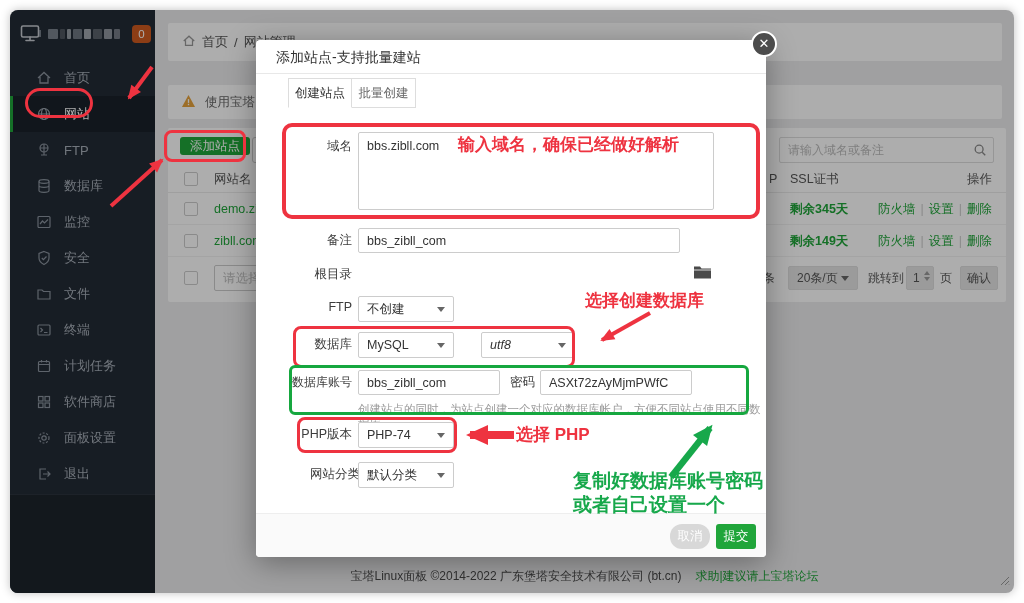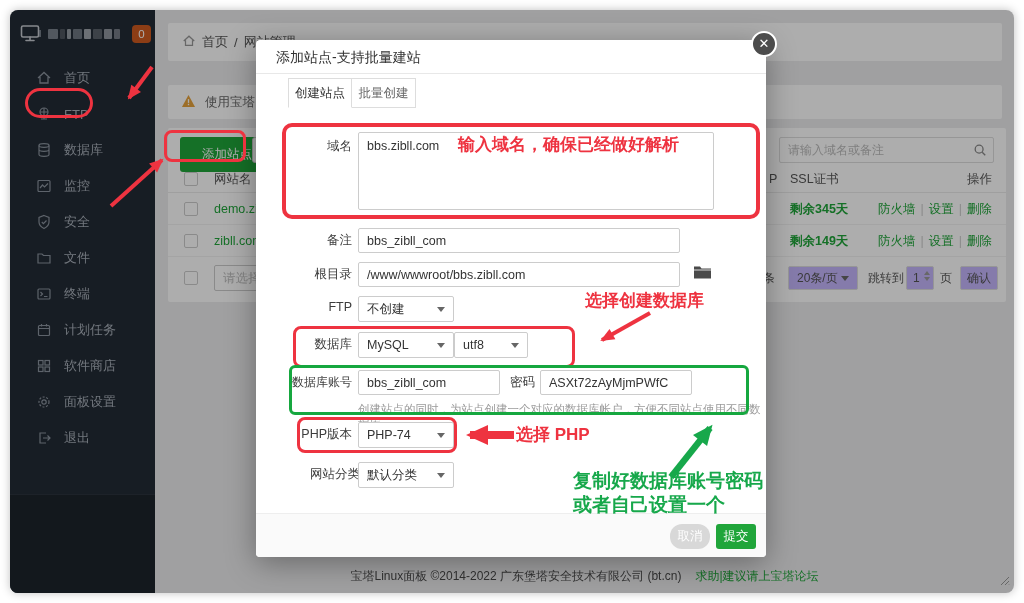--- a/index.html
+++ b/index.html
@@ -21,39 +21,39 @@
   .nitem.active{background:#1a212a;color:#fff;}
   .nitem.active:before{content:"";position:absolute;left:0;top:0;bottom:0;width:3px;background:#20a53a;}
   .side-bottom{position:absolute;left:0;right:0;bottom:0;top:484px;background:#1d242c;border-top:1px solid #2b333d;}
   
   .main{position:absolute;left:145px;top:0;right:0;bottom:0;background:#ececee;}
   .card{position:absolute;background:#fff;border-radius:2px;}
   .crumb{left:13px;top:13px;right:12px;height:38px;display:flex;align-items:center;padding-left:14px;gap:6px;font-size:13px;color:#555;}
   .crumb a{color:#555;text-decoration:none;}
   .alert{left:13px;top:75px;right:12px;height:34px;display:flex;align-items:center;gap:9px;padding-left:13px;font-size:12.5px;color:#666;}
   .tablecard{left:13px;top:118px;right:8px;height:174px;}
-  .btn-green{background:#20a53a;color:#fff;border:none;border-radius:3px;font-size:12.5px;height:35px;padding:0 22px;cursor:pointer;}
+  .btn-green{background:#20a53a;color:#fff;border:none;border-radius:3px;font-size:12.5px;height:18px;padding:0 10px;cursor:pointer;}
   .btn-plain{background:#fff;color:#555;border:1px solid #ccc;border-radius:3px;font-size:12.5px;height:26px;cursor:pointer;}
   .search-wrap{position:absolute;right:12px;top:9px;width:215px;height:26px;}
   .search-wrap input{width:100%;height:100%;border:1px solid #ddd;border-radius:2px;padding:0 28px 0 8px;font-size:12px;color:#555;outline:none;}
   .search-wrap input::placeholder{color:#bbb;}
   .search-ic{position:absolute;right:7px;top:6px;}
   .thead{position:absolute;left:0;right:0;top:37px;height:28px;border-bottom:1px solid #ebebeb;font-size:12.5px;color:#555;line-height:28px;}
   .trow{position:absolute;left:0;right:0;height:32px;border-bottom:1px solid #f2f2f2;font-size:12.5px;line-height:32px;color:#555;}
   .cb{position:absolute;left:16px;width:14px;height:14px;border:1px solid #ccc;border-radius:2px;background:#fff;}
   .thead .cb,.trow .cb{top:50%;margin-top:-7px;}
   .glink{color:#20a53a;text-decoration:none;cursor:pointer;}
   .sort{display:inline-block;width:0;height:0;border-left:4px solid transparent;border-right:4px solid transparent;border-bottom:5px solid #999;margin-left:5px;}
   .acts{position:absolute;right:14px;}
   .acts span.sep{color:#ccc;margin:0 5px;}
   .sslday{position:absolute;left:622px;color:#20a53a;font-weight:bold;}
   .fake-sel{position:absolute;height:26px;border:1px solid #ccc;border-radius:2px;background:#fff;font-size:12.5px;color:#333;line-height:24px;padding:0 22px 0 8px;cursor:pointer;}
   .caret{position:absolute;right:8px;top:10px;width:0;height:0;border-left:4px solid transparent;border-right:4px solid transparent;border-top:5px solid #666;}
   .pg-txt{position:absolute;top:136px;line-height:28px;font-size:12px;color:#555;}
-  .pg-box{position:absolute;top:138px;height:24px;border:1px solid #ddd;border-radius:2px;background:#c4b5fd;font-size:12px;color:#555;line-height:22px;}
+  .pg-box{position:absolute;top:138px;height:24px;border:1px solid #ddd;border-radius:2px;background:#e5e5e5;font-size:12px;color:#555;line-height:22px;}
   .spin{position:absolute;right:3px;top:4px;display:flex;flex-direction:column;gap:2px;}
   .spin b{width:0;height:0;border-left:3.5px solid transparent;border-right:3.5px solid transparent;display:block;}
   .spin .up{border-bottom:4px solid #999;}
   .spin .dn{border-top:4px solid #999;}
   .pfooter{position:absolute;left:0;right:0;bottom:0;height:34px;display:flex;align-items:center;justify-content:center;gap:14px;font-size:12px;color:#4a4a4a;}
   .pfooter a{color:#20a53a;text-decoration:none;}
   .grip{position:absolute;right:4px;bottom:4px;}
   
   .overlay{position:absolute;inset:0;background:rgba(0,0,0,.32);z-index:20;}
   .modal{position:absolute;left:246px;top:30px;width:510px;height:517px;background:#fff;border-radius:4px;z-index:30;box-shadow:0 6px 30px rgba(0,0,0,.35);}
@@ -106,20 +106,30 @@
     </div>
     <nav class="nav">
       <div class="nitem">
         <span class="nicon">
               <svg width="16" height="16" viewBox="0 0 16 16" fill="none" stroke="#8a939e" stroke-width="1.3">
                 <path d="M2 8 8 2.5 14 8M4 7v6h8V7"></path>
               </svg>
             </span>
         <span>首页</span>
       </div>
+      <div class="nitem active">
+        <span class="nicon">
+              <svg width="16" height="16" viewBox="0 0 16 16" fill="none" stroke="#9aa3ad" stroke-width="1.2">
+                <circle cx="8" cy="8" r="5.5"></circle>
+                <ellipse cx="8" cy="8" rx="2.5" ry="5.5"></ellipse>
+                <path d="M2.5 8h11"></path>
+              </svg>
+            </span>
+        <span>网站</span>
+      </div>
       <div class="nitem">
         <span class="nicon">
               <svg width="16" height="16" viewBox="0 0 16 16" fill="none" stroke="#8a939e" stroke-width="1.2">
                 <circle cx="8" cy="6" r="4"></circle>
                 <path d="M4 6h8M8 2v8M8 10v3M5 13h6"></path>
               </svg>
             </span>
         <span>FTP</span>
       </div>
       <div class="nitem">
@@ -297,32 +307,31 @@
       <div class="tab t2">批量创建</div>
     </div>
 
     <span class="flabel" style="top:98px;">域名</span>
     <textarea class="abs" style="left: 102px; top: 92px; width: 356px; height: 78px; border: 1px solid rgb(204, 204, 204); border-radius: 2px; font-size: 12.5px; padding: 6px 8px; color: rgb(51, 51, 51); resize: none; outline: none; font-family: inherit;">bbs.zibll.com</textarea>
 
     <span class="flabel" style="top:192px;">备注</span>
     <input class="tin" style="left: 102px; top: 188px; width: 322px;" value="bbs_zibll_com">
 
     <span class="flabel" style="top:226px;">根目录</span>
-    <input class="tin" style="left: 102px; top: 222px; width: 322px;" value="/www/wwwroot/bbs.zibll.com">
     <span class="abs" style="left:437px;top:224px;cursor:pointer;"><svg width="19" height="15" viewBox="0 0 19 15">
             <path d="M1 2.5h6l1.5 2H18v10H1Z" fill="#4a4a4a"></path>
             <path d="M1 6h17" stroke="#fff" stroke-width=".8"></path>
           </svg></span>
 
     <span class="flabel" style="top:260px;">FTP</span>
     <div class="fake-sel" style="left:102px;top:256px;width:96px;"><span>不创建</span><span class="caret"></span></div>
 
     <span class="flabel" style="top:296px;">数据库</span>
     <div class="fake-sel" style="left:102px;top:292px;width:96px;"><span>MySQL</span><span class="caret"></span></div>
-    <div class="fake-sel" style="left:198px;top:292px;width:74px;"><span>utf8</span><span class="caret"></span></div>
+    <div class="fake-sel" style="left:225px;top:292px;width:94px;font-style:italic;"><span>utf8</span><span class="caret"></span></div>
 
     <span class="flabel" style="top:334px;font-size:12px;">数据库账号</span>
     <input class="tin" style="left: 102px; top: 330px; width: 142px;" value="bbs_zibll_com">
     <span class="abs" style="left:254px;top:334px;font-size:12.5px;color:#3c3c3c;">密码</span>
     <input class="tin" style="left: 284px; top: 330px; width: 152px;" value="ASXt72zAyMjmPWfC">
     <div class="m-help">创建站点的同时，为站点创建一个对应的数据库帐户，方便不同站点使用不同数据库。</div>
 
     <span class="flabel" style="top:386px;">PHP版本</span>
     <div class="fake-sel" style="left:102px;top:382px;width:96px;"><span>PHP-74</span><span class="caret"></span></div>
 

